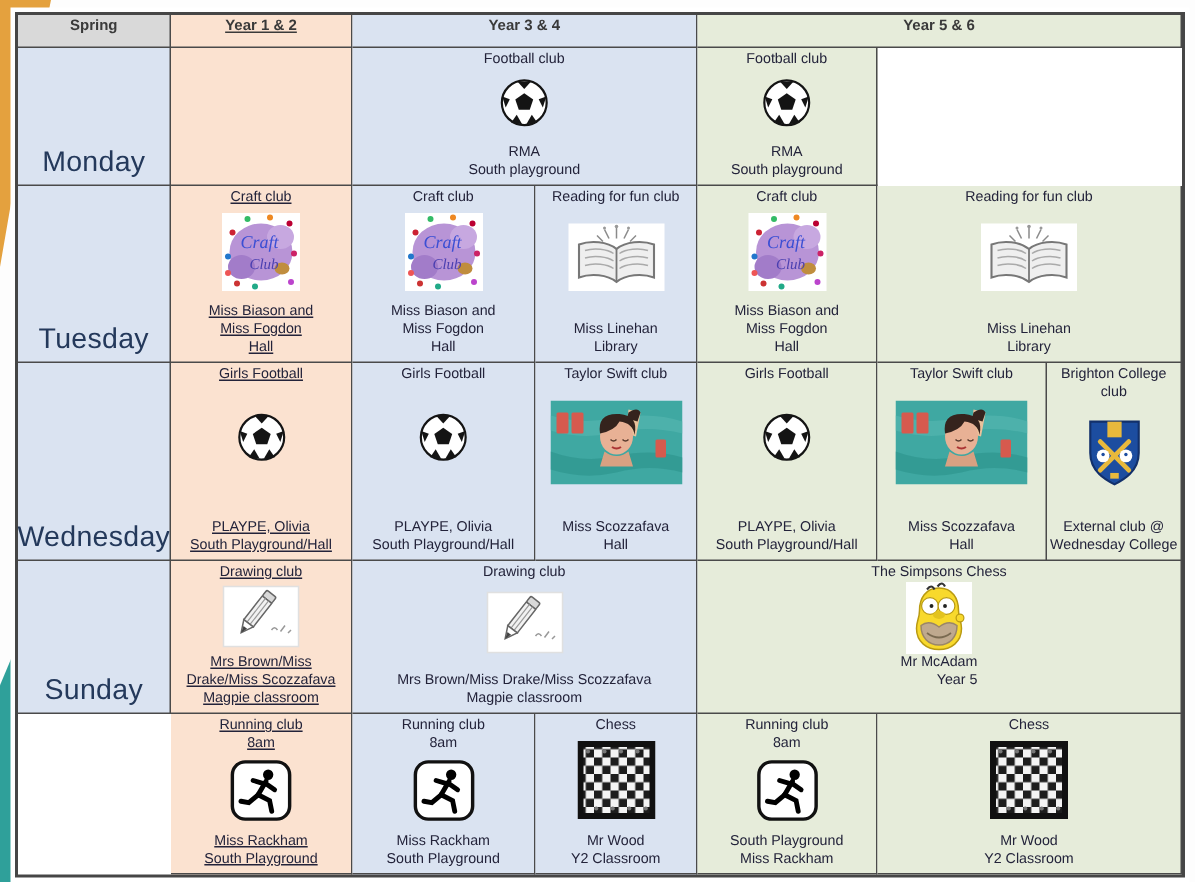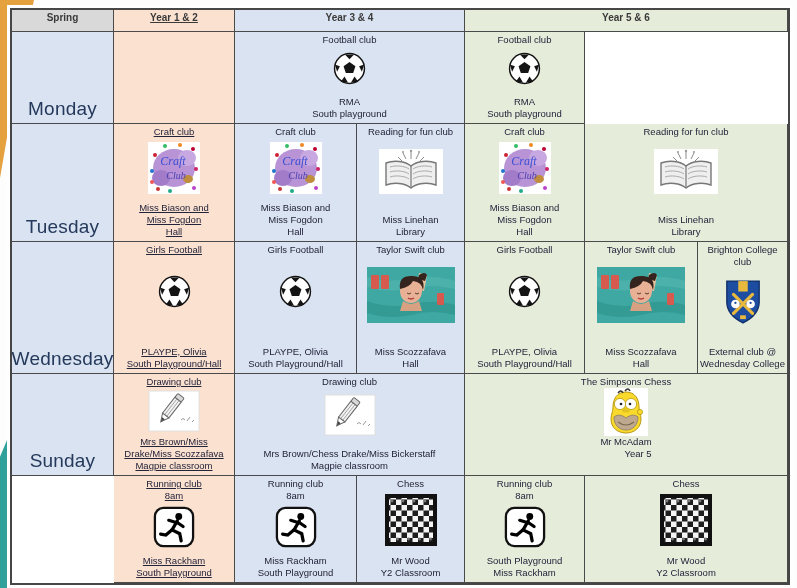--- a/index.html
+++ b/index.html
@@ -415,21 +415,21 @@
       </div>
     </div>
     <div class="cell bg-blue s34">
       <div class="ct">Drawing club</div>
       <div class="ci">
           <svg class="i-draw">
             <use href="#sym-draw"></use>
           </svg>
         </div>
       <div class="cls">
-        <div class="cl">Mrs Brown/Chess Drake/Miss Bickerstaff</div>
+        <div class="cl">Mrs Brown/Miss Drake/Miss Scozzafava</div>
         <div class="cl">Magpie classroom</div>
       </div>
     </div>
     <div class="cell bg-green s57">
       <div class="ct">The Simpsons Chess</div>
       <div class="ci">
           <svg class="i-homer">
             <use href="#sym-homer"></use>
           </svg>
         </div>

